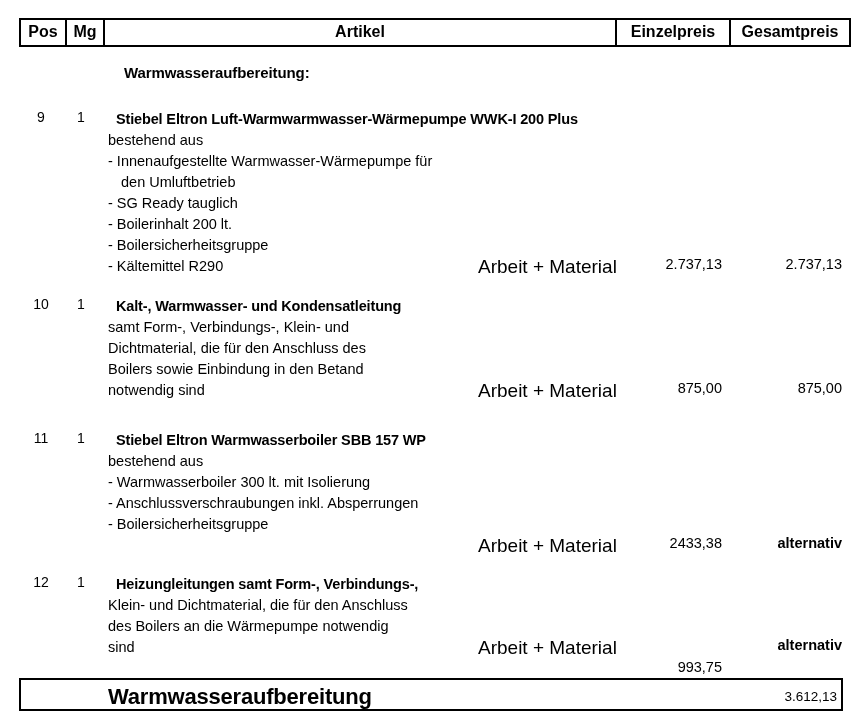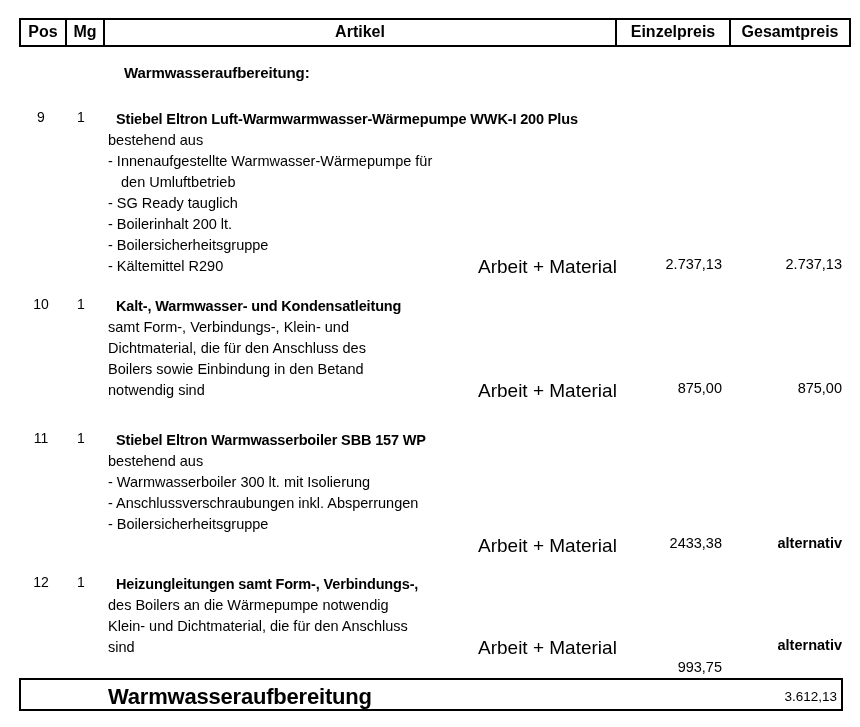--- a/index.html
+++ b/index.html
@@ -233,22 +233,22 @@
           </div>
           <div class="cell-work" style="top: 105px;">Arbeit + Material</div>
           <div class="cell-ep" style="top: 105px;">2433,38</div>
           <div class="cell-gp alt" style="top: 105px;">alternativ</div>
         </div>
         <div class="item" style="top: 518px;">
           <div class="cell-pos" style="top: 0px;">12</div>
           <div class="cell-mg" style="top: 0px;">1</div>
           <div class="cell-art" style="top: 0px;">
             <div class="art-title">Heizungleitungen samt Form-, Verbindungs-,</div>
+            <div class="art-line">Klein- und Dichtmaterial, die für den Anschluss</div>
             <div class="art-line">des Boilers an die Wärmepumpe notwendig</div>
-            <div class="art-line">Klein- und Dichtmaterial, die für den Anschluss</div>
             <div class="art-line">sind</div>
           </div>
           <div class="cell-work" style="top: 63px;">Arbeit + Material</div>
           <div class="cell-ep" style="top: 63px; margin-top: 22px;">993,75</div>
           <div class="cell-gp alt" style="top: 63px;">alternativ</div>
         </div>
       </div>
   </div>
 
   <div class="total-row">

